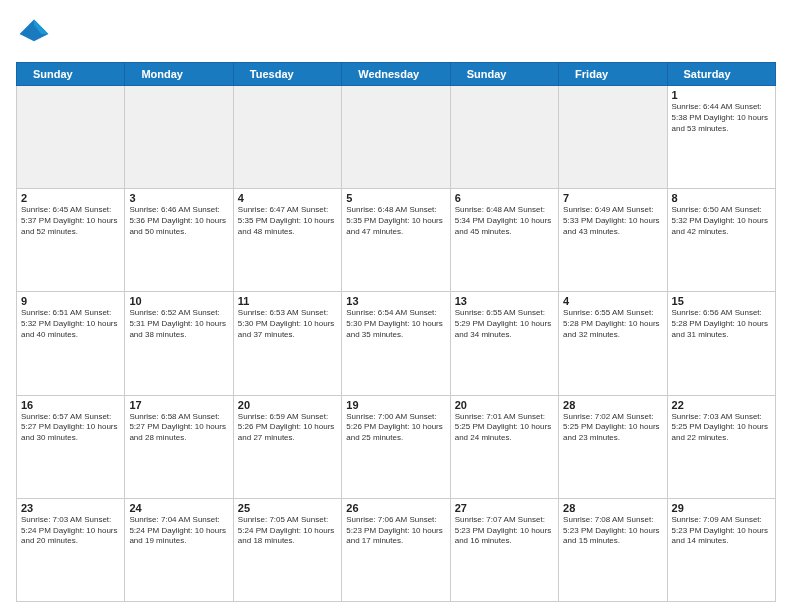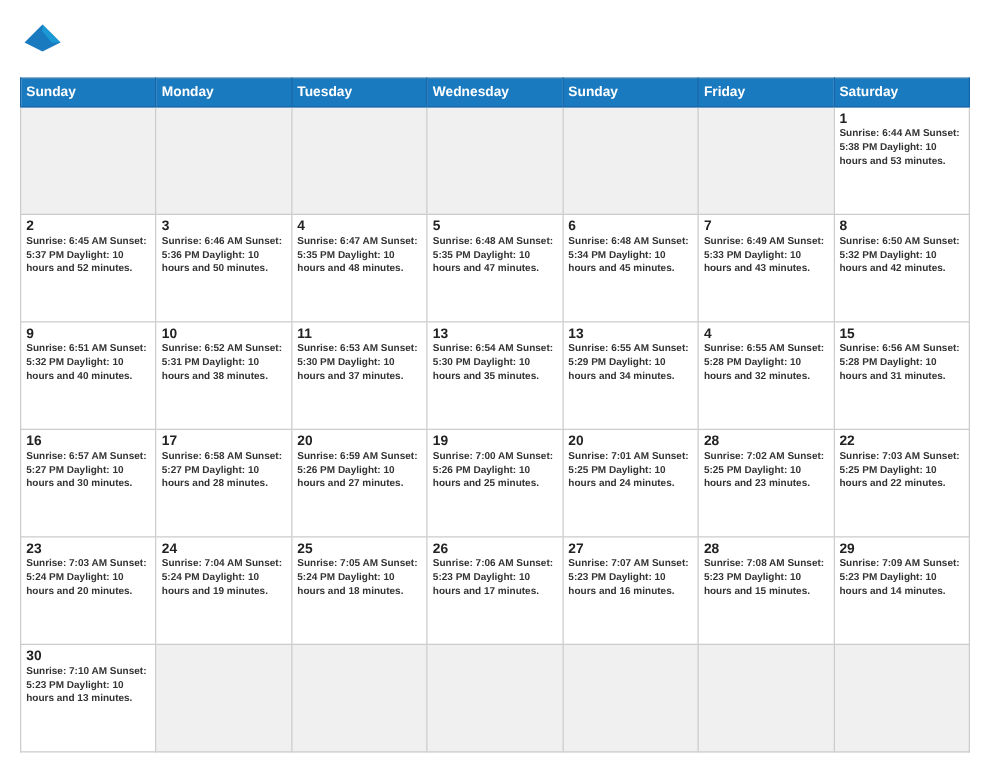--- a/index.html
+++ b/index.html
@@ -65,21 +65,21 @@
       border: 1px solid #ccc;
       border-collapse: collapse;
       width: 100%;
       table-layout: fixed;
     }
     .calendar th {
       background: #1a7abf;
       color: #fff;
       font-size: 11px;
       font-weight: bold;
-      padding: 5px 4px;
+      padding: 5px 16px;
       text-align: left;
       border: 1px solid #1565a8;
     }
     .calendar td {
       border: 1px solid #ccc;
       vertical-align: top;
       padding: 3px 4px;
       font-size: 8.5px;
       color: #333;
       background: #fff;
@@ -92,21 +92,20 @@
       font-size: 11px;
       font-weight: bold;
       color: #222;
       display: block;
       margin-bottom: 1px;
     }
     .day-info {
       font-size: 8px;
       color: #333;
       line-height: 1.35;
-      font-weight: bold;
     }
     .last-row td {
       border-bottom: 1px solid #ccc;
     }
   </style>
 </head>
 <body>
 
 <div class="page">
   <div class="header">
@@ -351,30 +350,15 @@
 and 15 minutes.</div>
           </td>
           <td>
             <span class="day-num">29</span>
             <div class="day-info">Sunrise: 7:09 AM
 Sunset: 5:23 PM
 Daylight: 10 hours
 and 14 minutes.</div>
           </td>
         </tr>
-        <tr class="last-row">
-          <td>
-            <span class="day-num">30</span>
-            <div class="day-info">Sunrise: 7:10 AM
-Sunset: 5:23 PM
-Daylight: 10 hours
-and 13 minutes.</div>
-          </td>
-          <td class="empty"></td>
-          <td class="empty"></td>
-          <td class="empty"></td>
-          <td class="empty"></td>
-          <td class="empty"></td>
-          <td class="empty"></td>
-        </tr>
       </tbody>
   </table>
 </div>
 
 </body></html>

